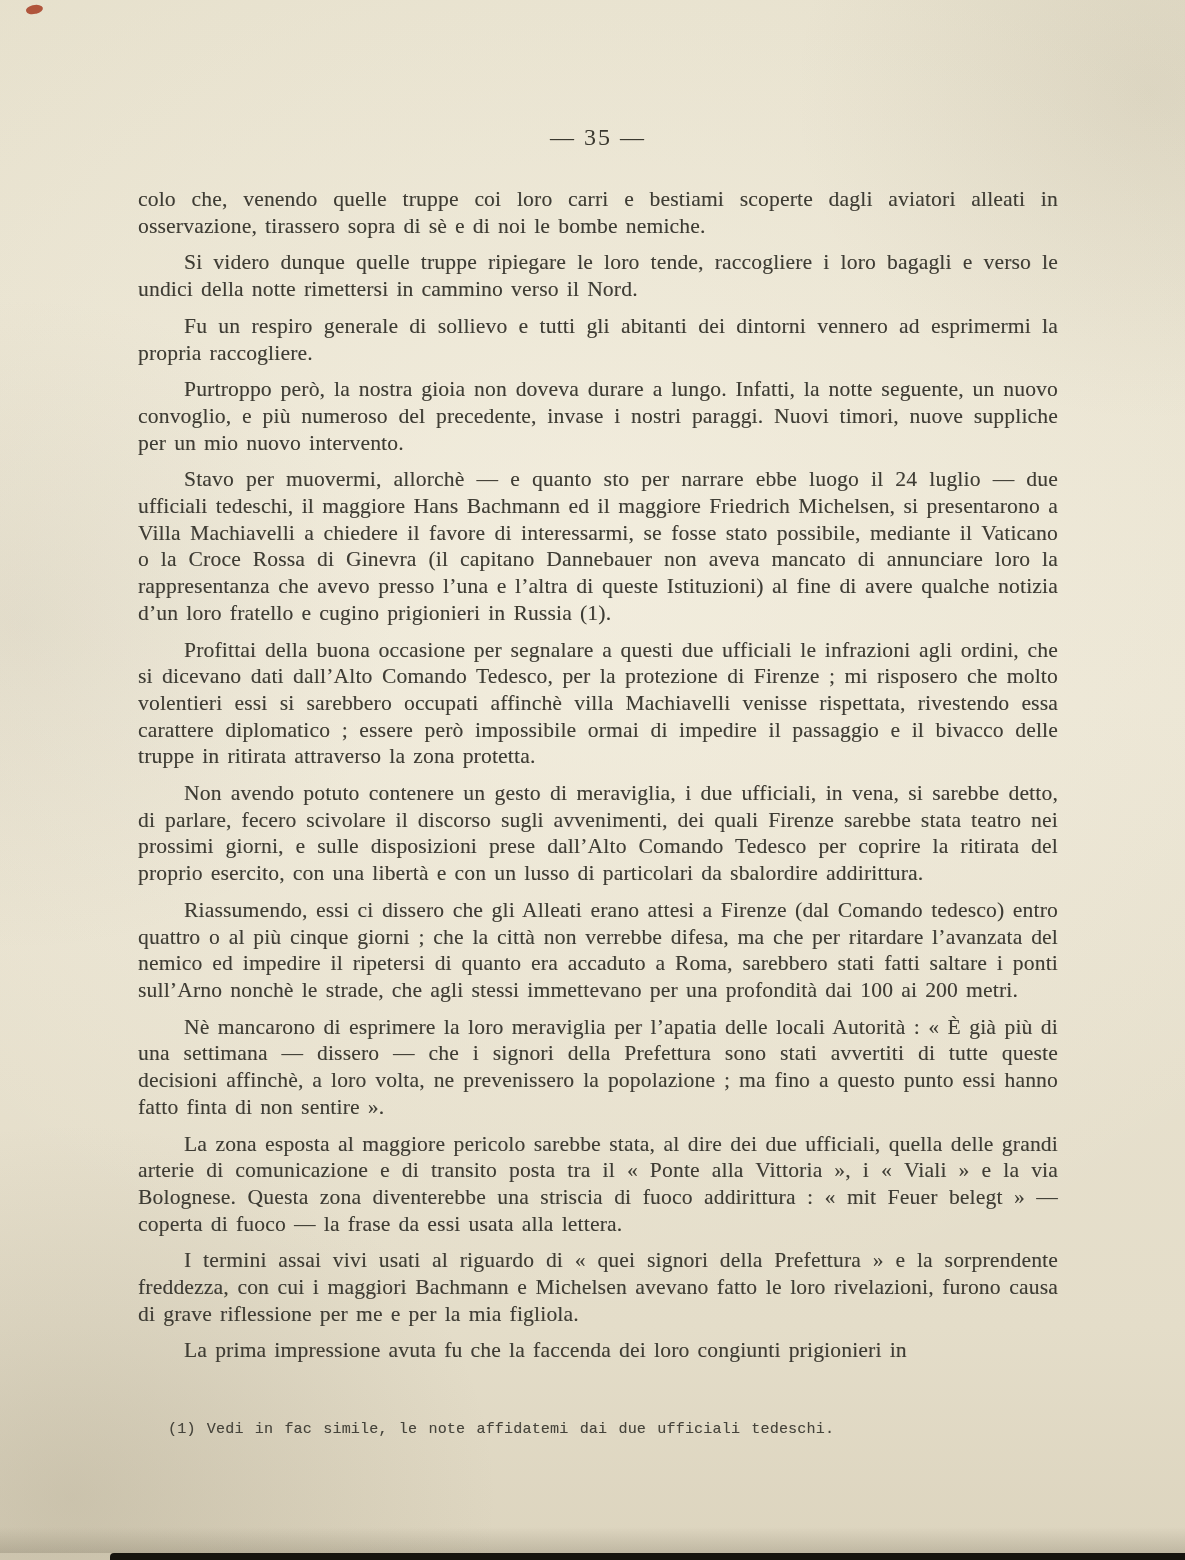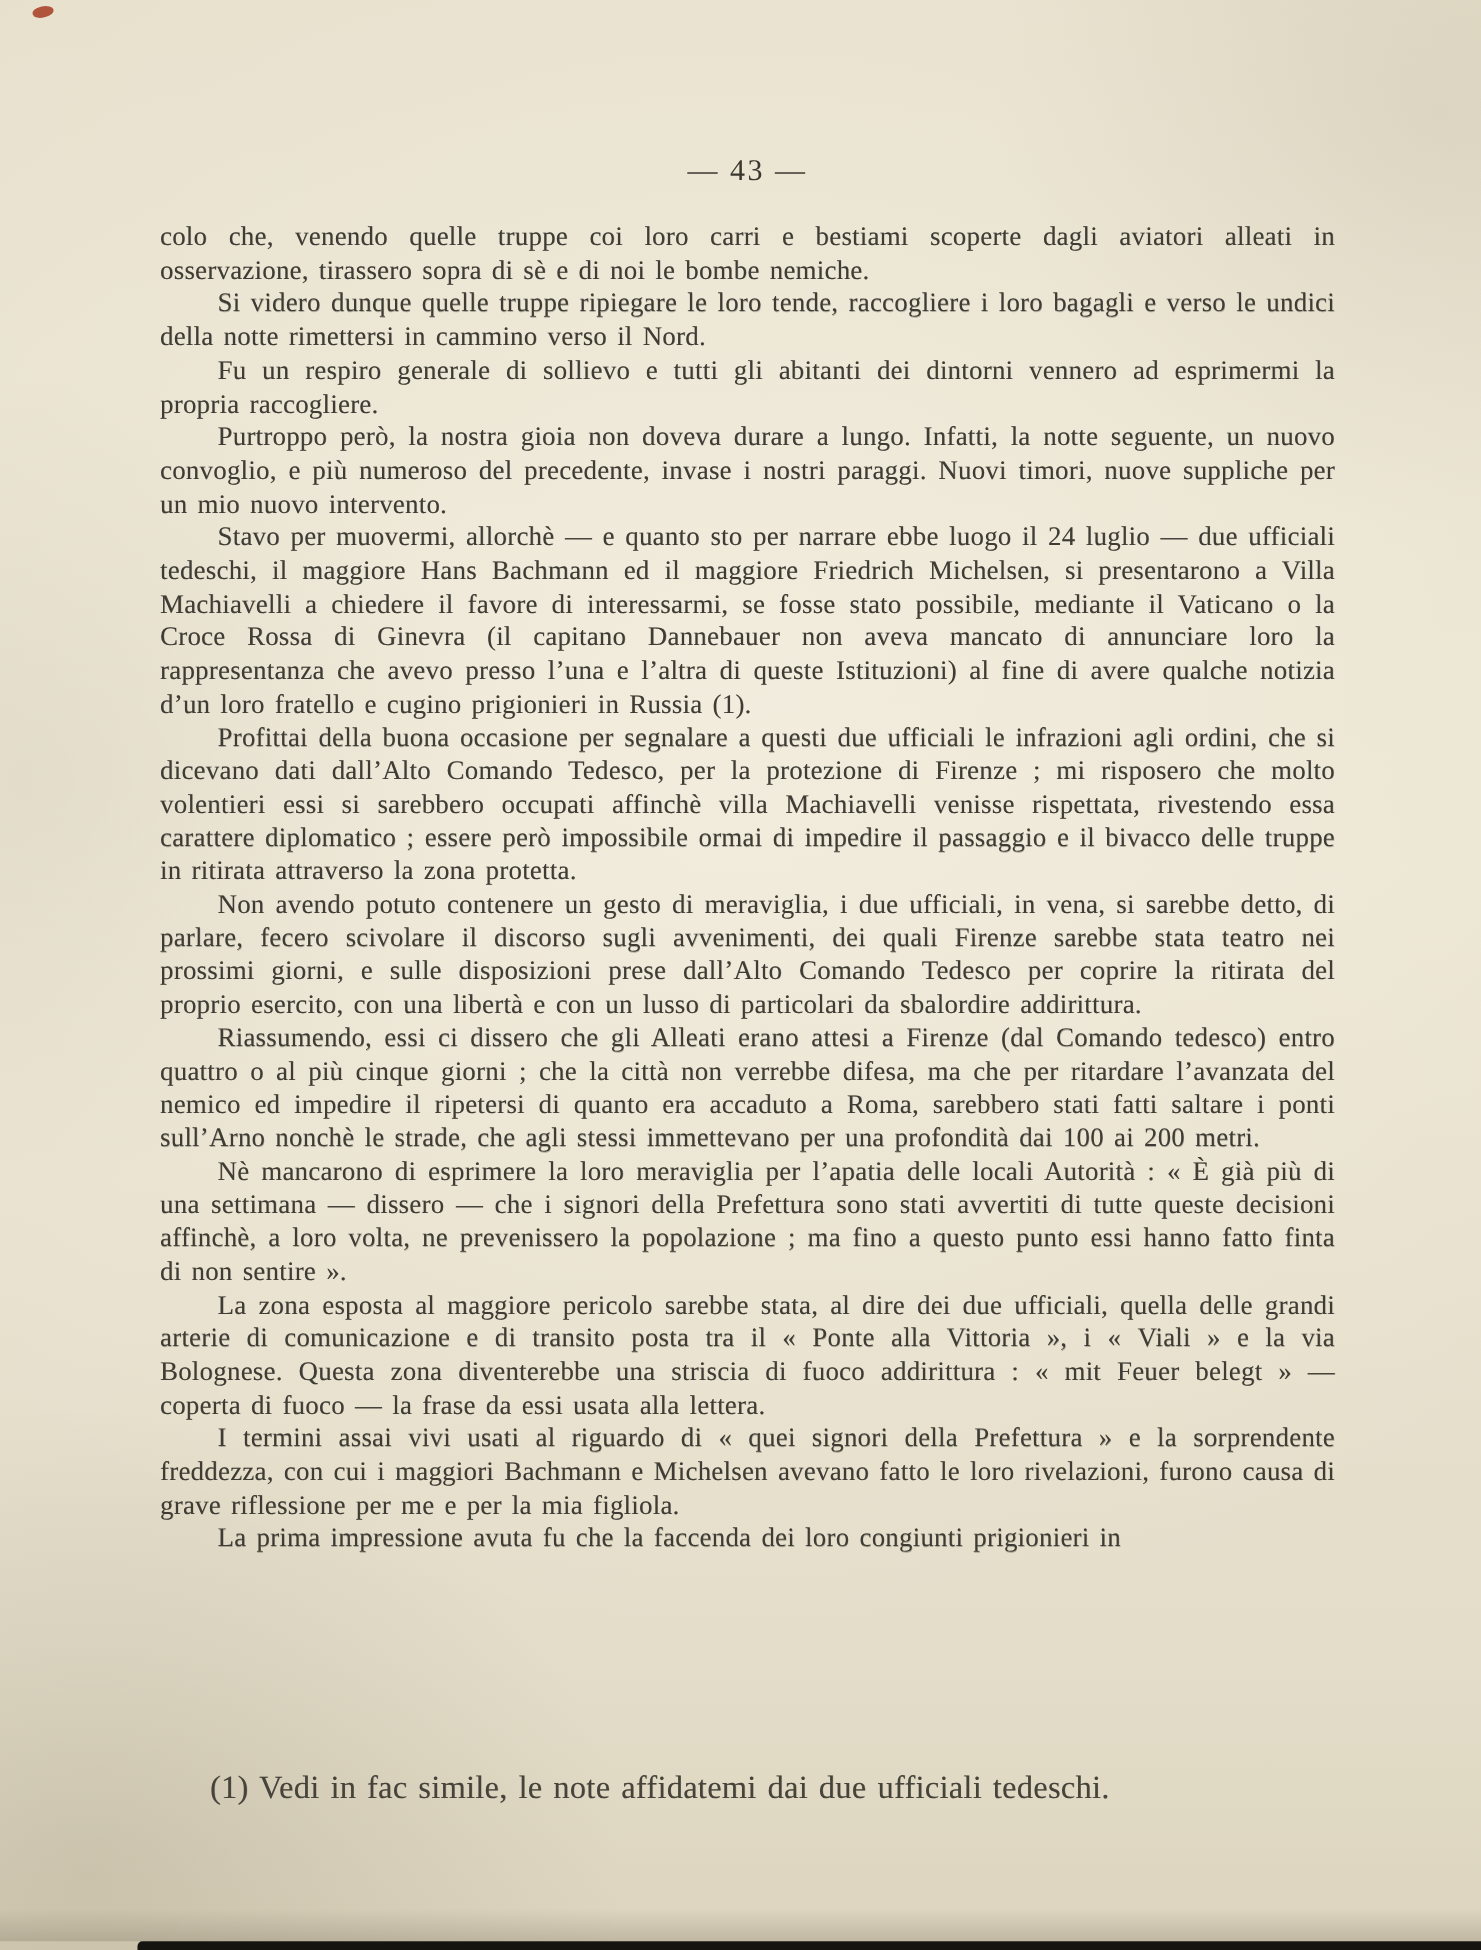--- a/index.html
+++ b/index.html
@@ -69,47 +69,48 @@
     left: 128px;
     width: 940px;
     font-size: 21.5px;
     line-height: 26.7px;
     text-align: justify;
     word-spacing: 2.5px;
     letter-spacing: 0.2px;
     text-shadow: 0.3px 0.3px 0.4px rgba(62,60,52,0.35);
   }
   .text-block p {
-    margin: 0;
+    margin: 10px;
     text-indent: 46px;
   }
   .text-block p.noindent {
     text-indent: 0;
   }
   .footnote {
     position: absolute;
     top: 1418px;
     left: 128px;
     width: 940px;
-    font-size: 26px;
+    font-size: 15px;
     line-height: 24px;
     word-spacing: 2px;
     letter-spacing: 0.2px;
     text-indent: 40px;
     color: #45433a;
     text-shadow: 0.3px 0.3px 0.4px rgba(62,60,52,0.3);
+    font-family: Liberation Mono, monospace;
   }
 </style>
 </head>
 <body>
 
 <div class="paper"></div>
 <div class="ink-speck"></div>
 
-<div class="page-number">— 43 —</div>
+<div class="page-number">— 35 —</div>
 
 <div class="text-block">
   <p class="noindent">colo che, venendo quelle truppe coi loro carri e bestiami scoperte dagli aviatori alleati in osservazione, tirassero sopra di sè e di noi le bombe nemiche.</p>
   <p>Si videro dunque quelle truppe ripiegare le loro tende, raccogliere i loro bagagli e verso le undici della notte rimettersi in cammino verso il Nord.</p>
   <p>Fu un respiro generale di sollievo e tutti gli abitanti dei dintorni vennero ad esprimermi la propria raccogliere.</p>
   <p>Purtroppo però, la nostra gioia non doveva durare a lungo. Infatti, la notte seguente, un nuovo convoglio, e più numeroso del precedente, invase i nostri paraggi. Nuovi timori, nuove suppliche per un mio nuovo intervento.</p>
   <p>Stavo per muovermi, allorchè — e quanto sto per narrare ebbe luogo il 24 luglio — due ufficiali tedeschi, il maggiore Hans Bachmann ed il maggiore Friedrich Michelsen, si presentarono a Villa Machiavelli a chiedere il favore di interessarmi, se fosse stato possibile, mediante il Vaticano o la Croce Rossa di Ginevra (il capitano Dannebauer non aveva mancato di annunciare loro la rappresentanza che avevo presso l’una e l’altra di queste Istituzioni) al fine di avere qualche notizia d’un loro fratello e cugino prigionieri in Russia (1).</p>
   <p>Profittai della buona occasione per segnalare a questi due ufficiali le infrazioni agli ordini, che si dicevano dati dall’Alto Comando Tedesco, per la protezione di Firenze&nbsp;; mi risposero che molto volentieri essi si sarebbero occupati affinchè villa Machiavelli venisse rispettata, rivestendo essa carattere diplomatico&nbsp;; essere però impossibile ormai di impedire il passaggio e il bivacco delle truppe in ritirata attraverso la zona protetta.</p>
   <p>Non avendo potuto contenere un gesto di meraviglia, i due ufficiali, in vena, si sarebbe detto, di parlare, fecero scivolare il discorso sugli avvenimenti, dei quali Firenze sarebbe stata teatro nei prossimi giorni, e sulle disposizioni prese dall’Alto Comando Tedesco per coprire la ritirata del proprio esercito, con una libertà e con un lusso di particolari da sbalordire addirittura.</p>
   <p>Riassumendo, essi ci dissero che gli Alleati erano attesi a Firenze (dal Comando tedesco) entro quattro o al più cinque giorni&nbsp;; che la città non verrebbe difesa, ma che per ritardare l’avanzata del nemico ed impedire il ripetersi di quanto era accaduto a Roma, sarebbero stati fatti saltare i ponti sull’Arno nonchè le strade, che agli stessi immettevano per una profondità dai 100 ai 200 metri.</p>

